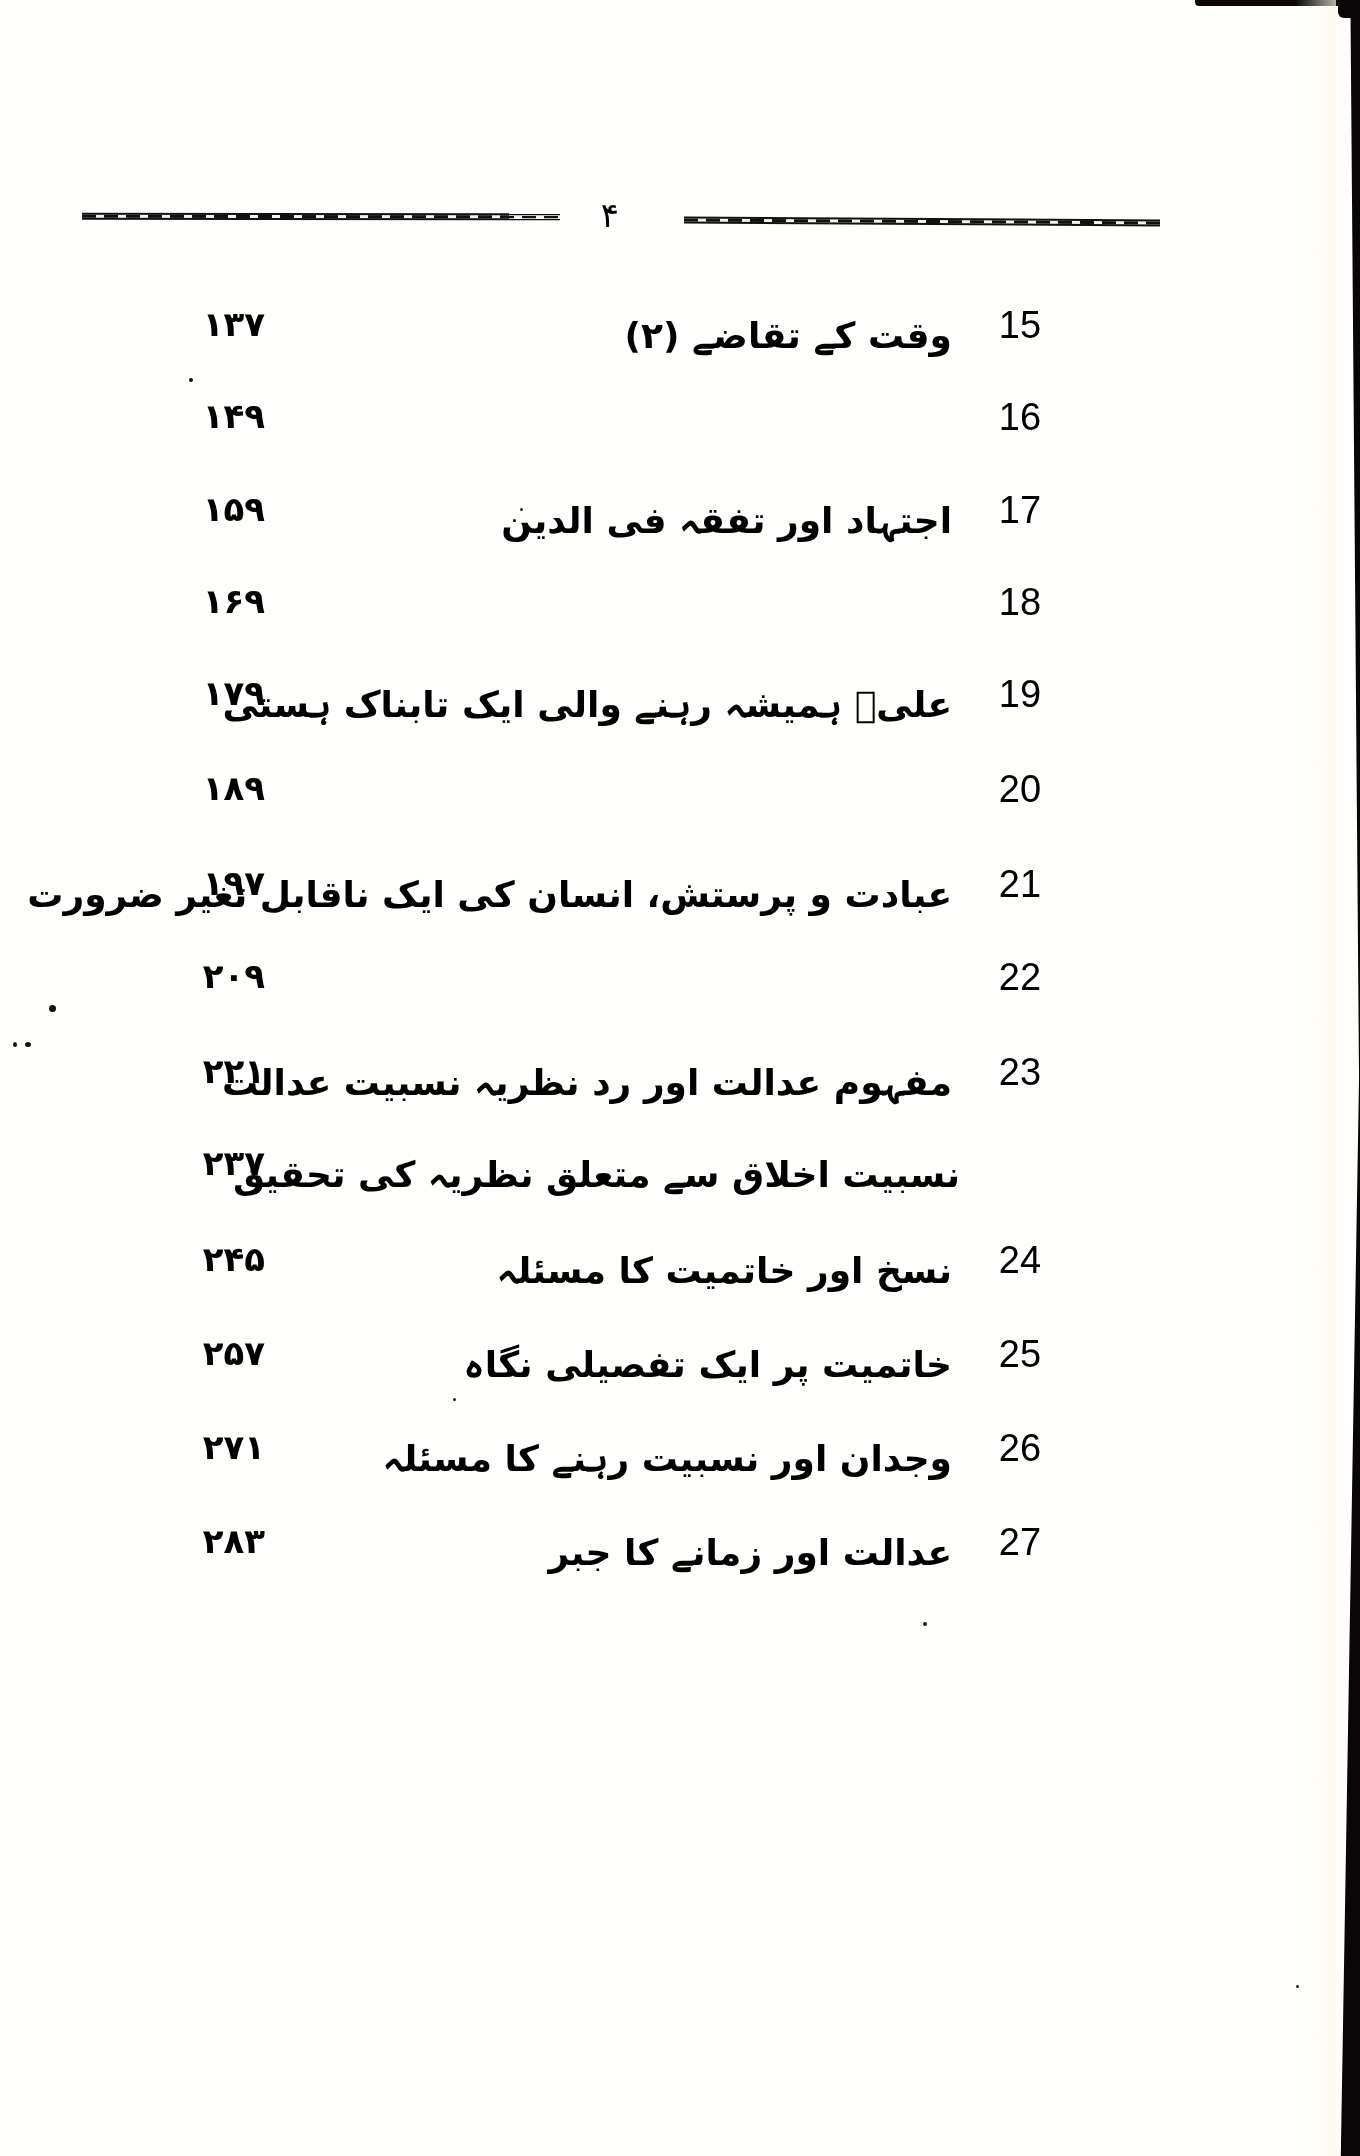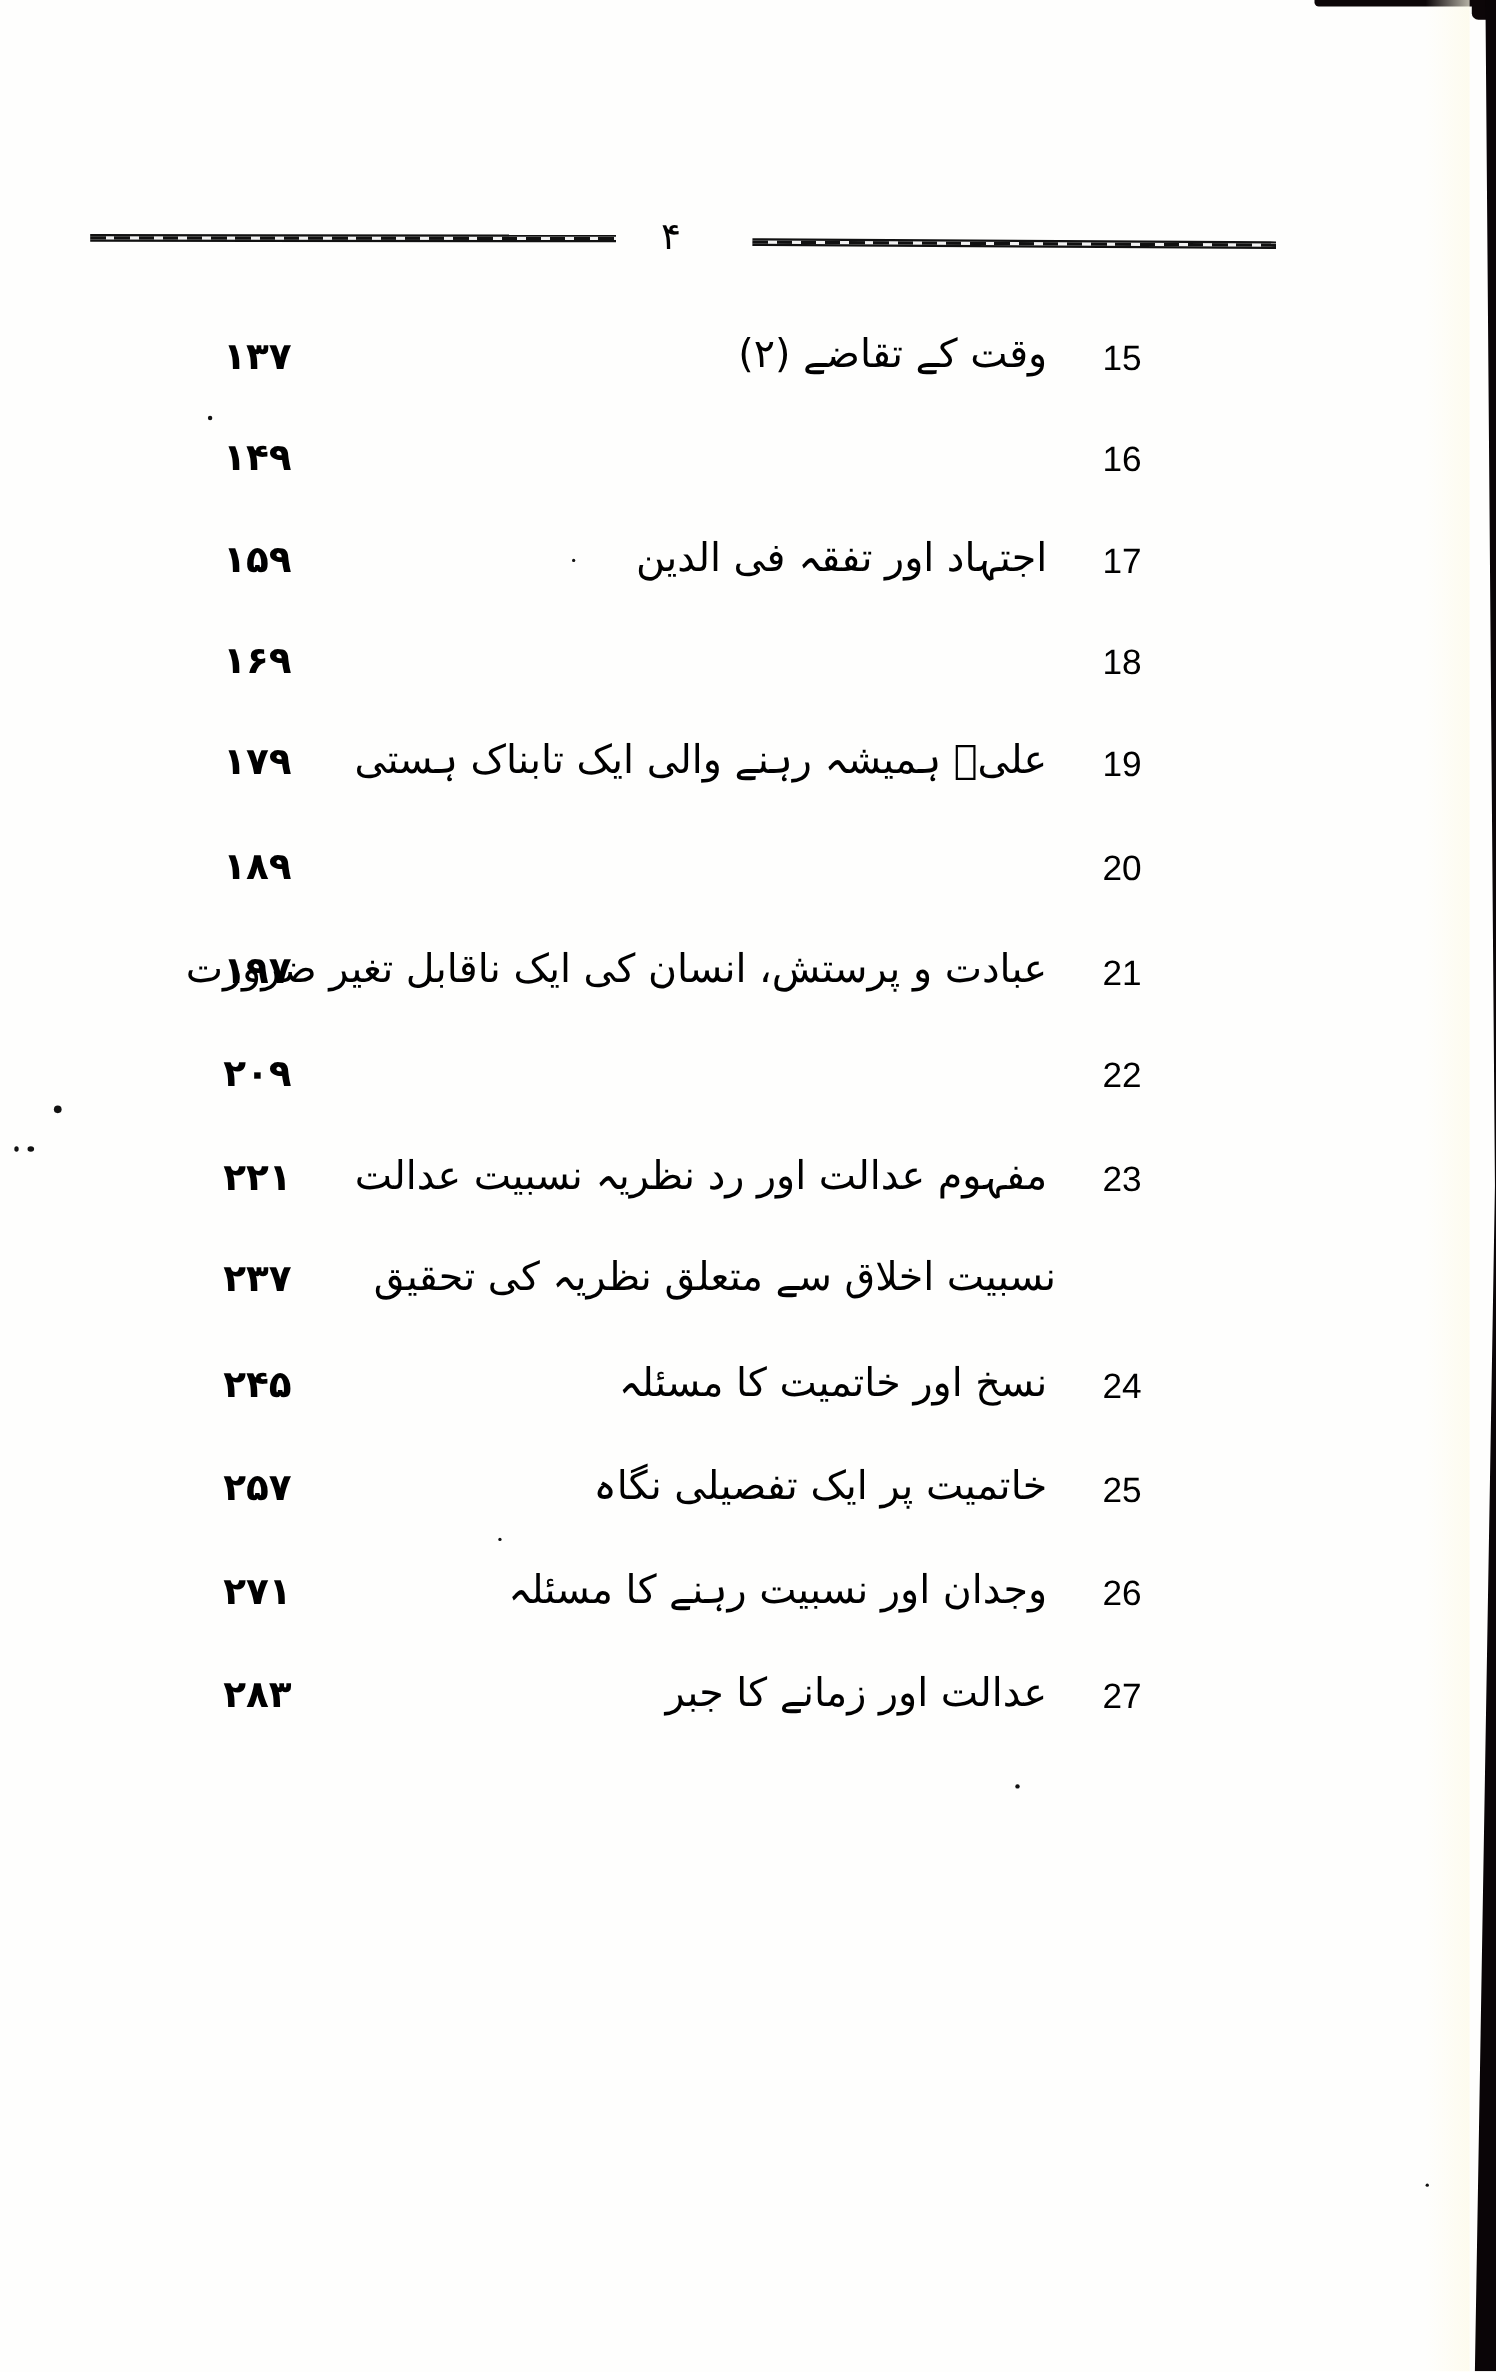--- a/index.html
+++ b/index.html
@@ -94,34 +94,34 @@
       width: 1360px;
       height: 70px;
     }
     .item-num {
       position: absolute;
       left: 985px;
       width: 70px;
       top: 8px;
       text-align: center;
       font-family: "Liberation Sans", sans-serif;
-      font-size: 32px;
+      font-size: 38px;
       line-height: 54px;
     }
     .item-title {
       position: absolute;
       right: 408px; 
-      top: 2px;
+      top: 15px;
       direction: rtl;
       text-align: left;
       white-space: nowrap;
       font-family: "DejaVu Sans", sans-serif;
       font-size: 36px;
       line-height: 62px;
-      font-weight: normal;
+      font-weight: bold;
     }
     .page-ref {
       position: absolute;
       left: 184px;
       width: 100px;
       top: 6px;
       text-align: center;
       direction: rtl;
       font-family: "DejaVu Sans", sans-serif;
       font-size: 34px;

